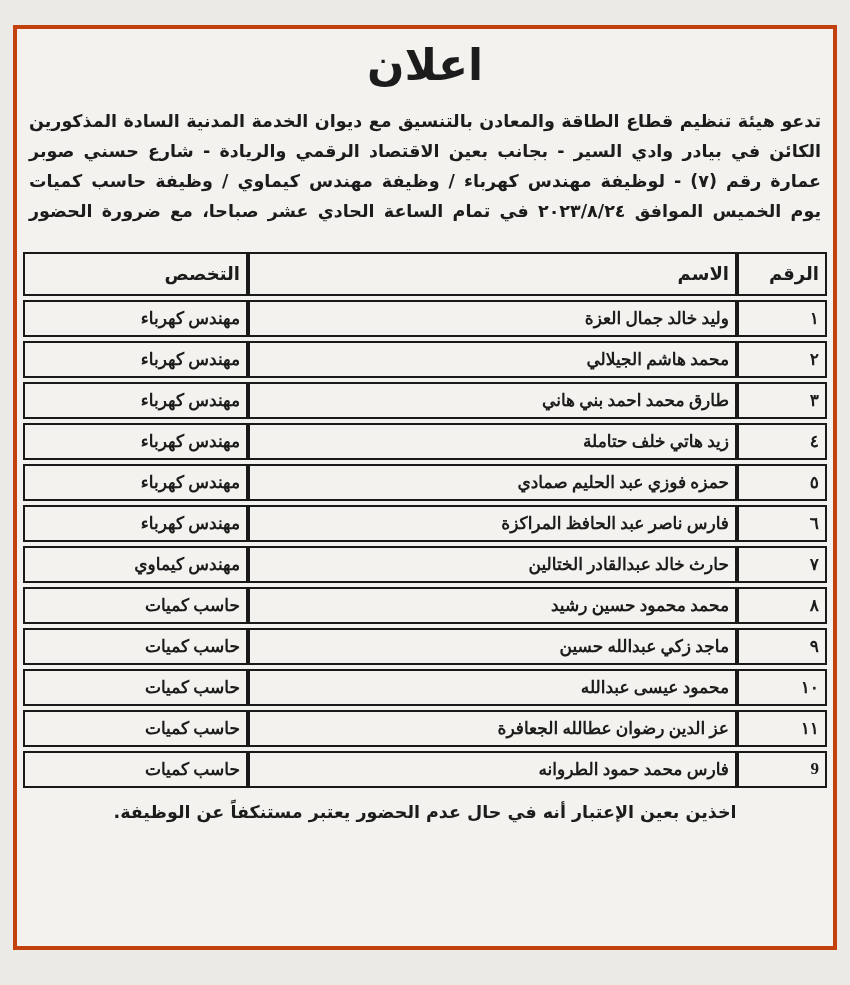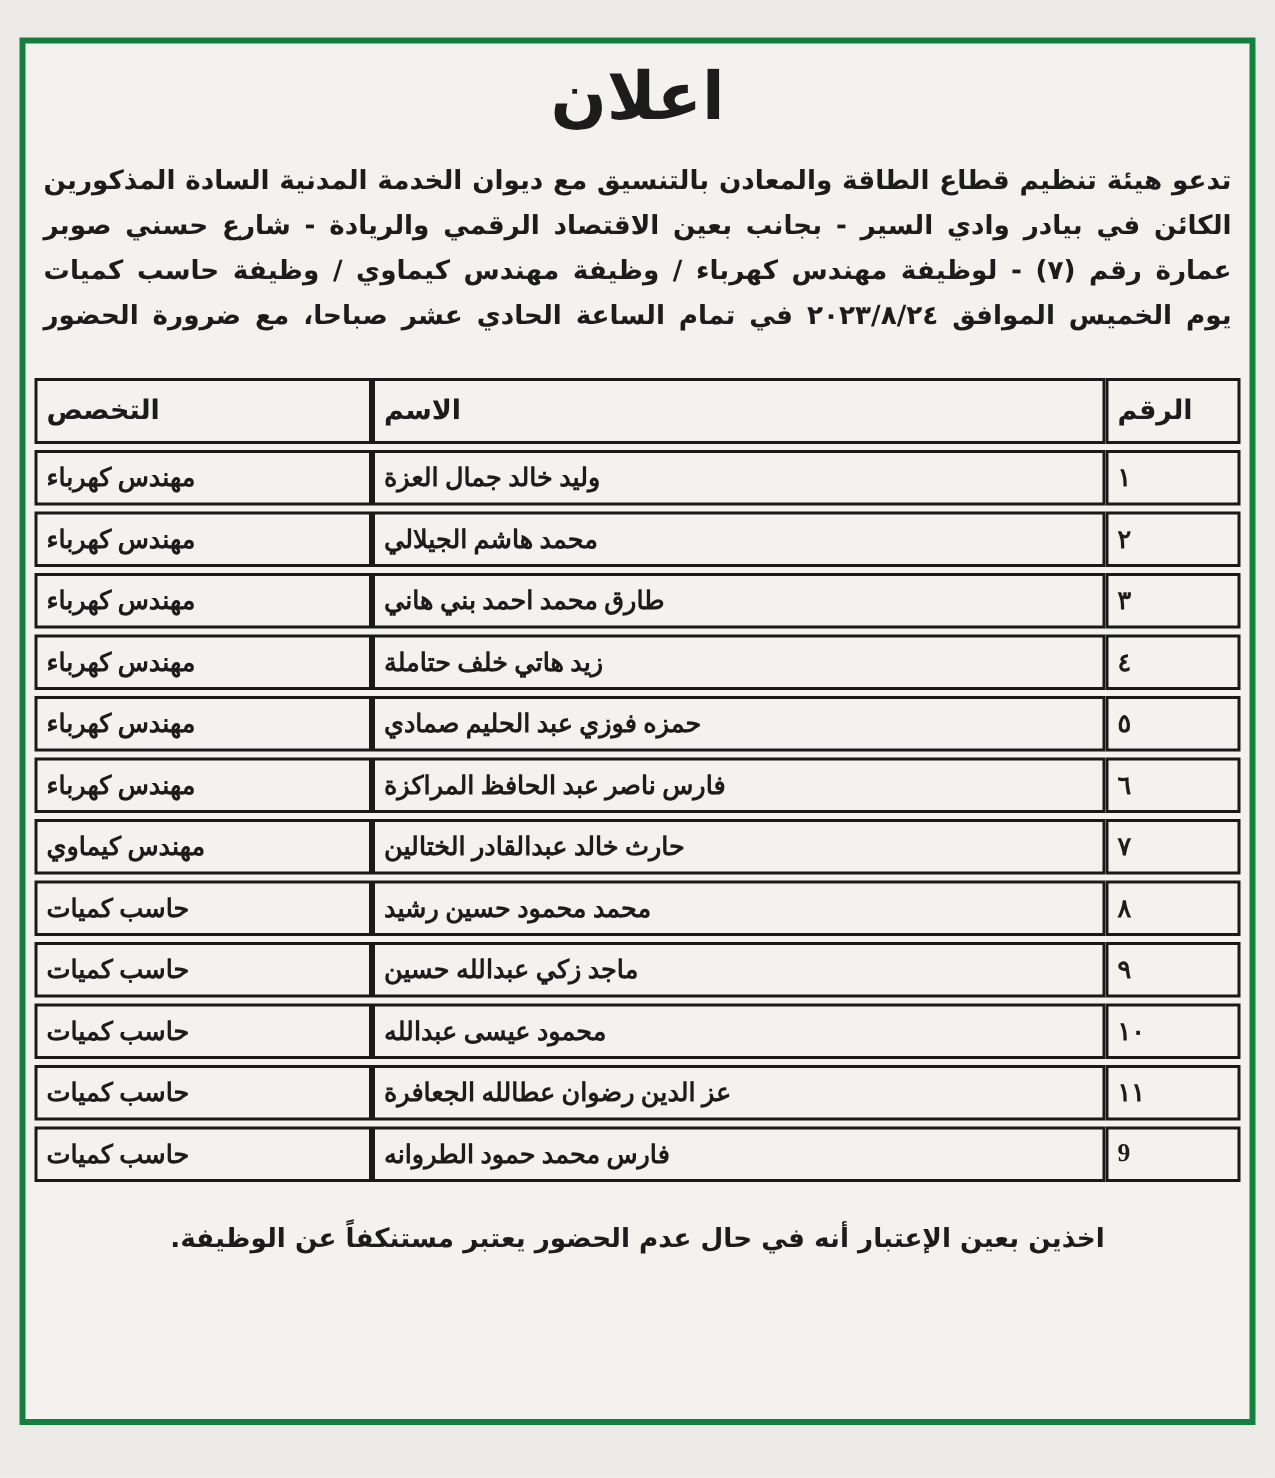--- a/index.html
+++ b/index.html
@@ -12,21 +12,21 @@
     background:#ebeae7;
     font-family:"DejaVu Sans", sans-serif;
     color:var(--ink);
     position:relative;
     overflow:hidden;
   }
   .page-frame{
     position:absolute;
     left:13px; top:25px;
     width:816px; height:917px;
-    border:4px solid #15803d;
+    border:4px solid #c2410c;
     background:var(--paper);
     box-sizing:content-box;
   }
   .doc-title{
     text-align:center;
     font-size:44px;
     font-weight:bold;
     margin-top:10px;
     letter-spacing:1px;
     line-height:1.2;
@@ -50,34 +50,34 @@
   table.roster{
     border-collapse:separate;
     border-spacing:0 4px;
     margin:22px auto 0 auto;
     width:804px;
     table-layout:fixed;
     font-weight:bold;
   }
   table.roster th, table.roster td{
     border:2.5px solid #1a1a1a;
-    text-align:left;
+    text-align:right;
     vertical-align:middle;
     font-size:17px;
     padding:0 6px;
     background:var(--paper);
     overflow:hidden;
   }
   table.roster th{ height:40px; font-size:18px; }
   table.roster td{ height:33px;font-family:Liberation Serif, serif; }
   col.c-num{ width:90px; }
   col.c-name{ width:489px; }
   col.c-spec{ width:225px; }
   .footer-note{
-    margin-top:24px;
+    margin-top:10px;
     text-align:center;
     font-size:17.5px;
     font-weight:bold;
   }
 </style>
 </head>
 <body>
 
 <div class="page-frame">
 

